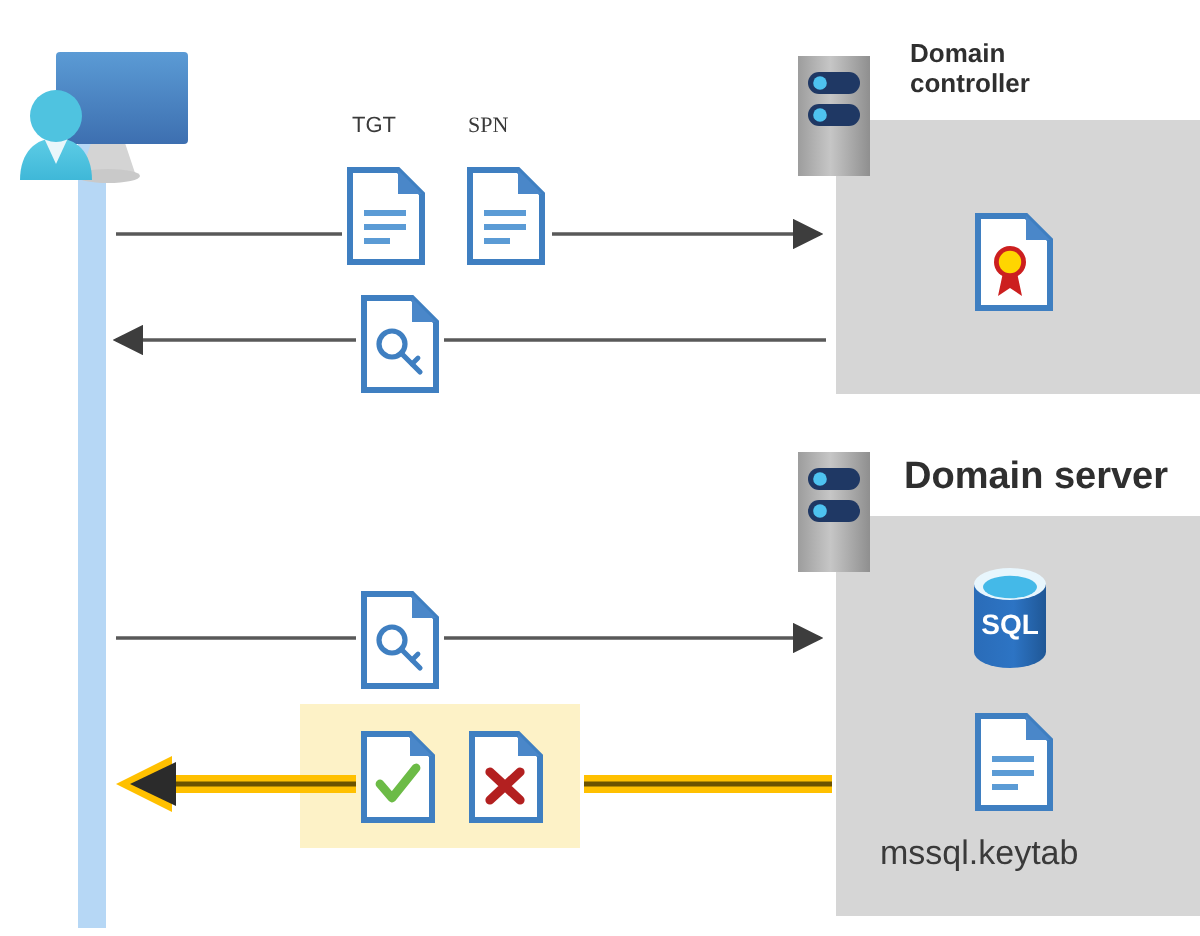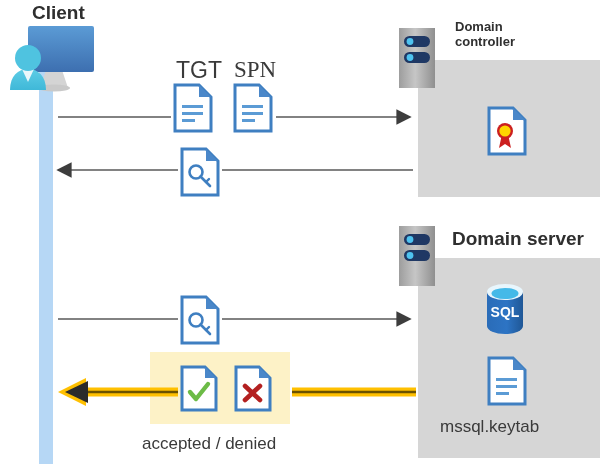--- a/index.html
+++ b/index.html
@@ -38,21 +38,21 @@
   .caption {
     position: absolute;
     font-size: 17px;
     color: #3a3a3a;
   }
   #keytab-caption   { left: 440px; top: 417px; }
   #verdict-caption  { left: 142px; top: 434px; }
 
   .doclabel {
     position: absolute;
-    font-size: 23px;
+    font-size: 11px;
     color: #3a3a3a;
   }
   #tgt-label { left: 176px; top: 57px; }
   #spn-label { left: 234px; top: 57px; font-family: Liberation Serif, serif; }
 
   
   #lifeline {
     position: absolute;
     left: 39px; top: 72px;
     width: 14px; height: 392px;
@@ -249,24 +249,22 @@
     <path d="M25,2 L36,13 L25,13 z" fill="#4a87c9"></path>
     <path d="M10,27 L16,34 L28,19" fill="none" stroke="#6cbb46" stroke-width="4.4" stroke-linecap="round" stroke-linejoin="round"></path>
   </svg>
 
   <svg class="ficon" id="doc-no" viewBox="0 0 38 47">
     <path d="M2,2 L25,2 L36,13 L36,45 L2,45 z" fill="#ffffff" stroke="#3f7fc1" stroke-width="3"></path>
     <path d="M25,2 L36,13 L25,13 z" fill="#4a87c9"></path>
     <path d="M11,21 L26,35 M26,21 L11,35" fill="none" stroke="#b32020" stroke-width="4.6" stroke-linecap="round"></path>
   </svg>
 
-  <div class="title" id="client-title">Client</div>
   <div class="title" id="dc-title">Domain
 controller</div>
   <div class="title" id="lx-title">Domain server</div>
 
   <div class="doclabel" id="tgt-label">TGT</div>
   <div class="doclabel" id="spn-label">SPN</div>
 
   <div class="caption" id="keytab-caption">mssql.keytab</div>
-  <div class="caption" id="verdict-caption">accepted / denied</div>
 
 </div>
 
 </body></html>

